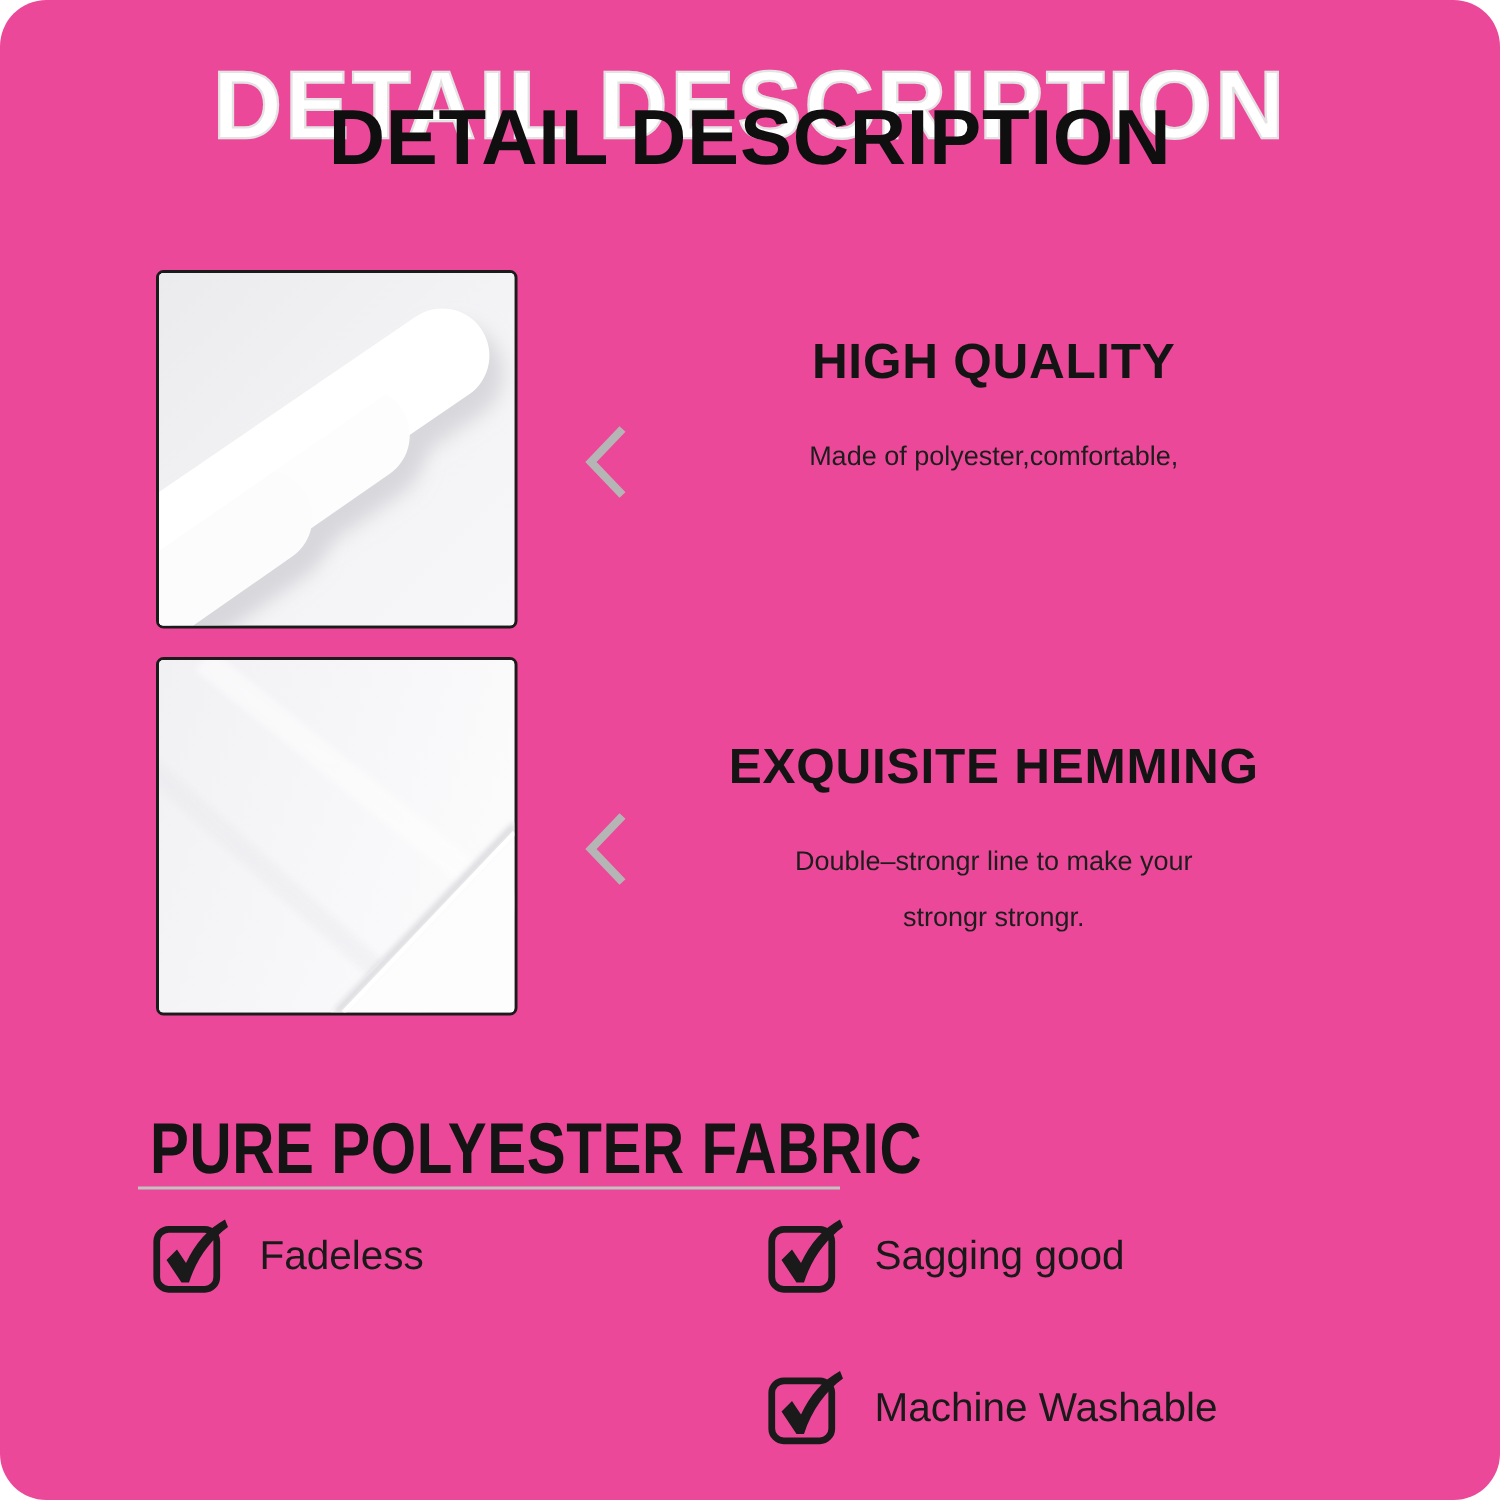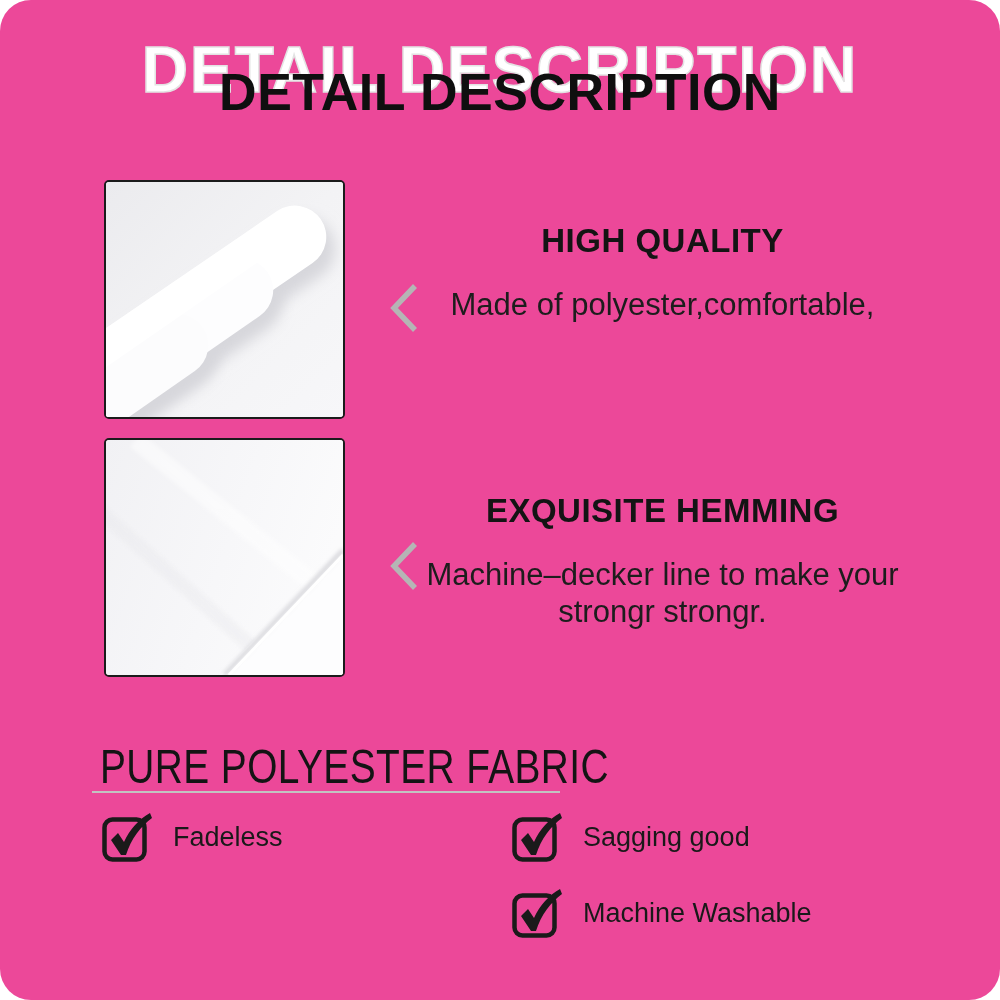--- a/index.html
+++ b/index.html
@@ -77,32 +77,32 @@
   .feature.second { top: 492px; text-align: center; }
   .feature h2 {
     font-size: 33px;
     font-weight: 700;
     letter-spacing: 0.5px;
     color: #141414;
     white-space: nowrap;
   }
   .feature .body {
     margin-top: 26px;
-    font-size: 31px;
+    font-size: 18px;
     line-height: 37px;
     color: #1d1d1d;
   }
   .feature .body span { display: block; white-space: nowrap; }
 
   
   .fabric-heading {
     position: absolute;
     left: 100px; top: 739px;
     font-size: 48px;
-    font-weight: 400;
+    font-weight: 700;
     color: #141414;
     white-space: nowrap;
   }
   .fabric-heading .condense {
     display: inline-block;
     transform: scaleX(0.81);
     transform-origin: 0 50%;
     letter-spacing: 0.5px;
   }
   .heading-underline {
@@ -123,21 +123,21 @@
   .check-item .box-icon { width: 56px; height: 56px; flex: 0 0 auto; }
   .check-item .label {
     font-size: 27px;
     color: #191919;
     white-space: nowrap;
     padding-top: 4px;
   }
   .ci-1 { left: 100px; top: 806px; }
   .ci-2 { left: 100px; top: 866px; }
   .ci-3 { left: 510px; top: 806px; }
-  .ci-4 { left: 510px; top: 882px; }
+  .ci-4 { left: 510px; top: 907px; }
 </style>
 </head>
 <body>
 
 <div class="page">
 
   <div class="ghost-title">DETAIL DESCRIPTION</div>
   <h1 class="main-title">DETAIL DESCRIPTION</h1>
 
   <div class="photo-frame first">
@@ -200,21 +200,21 @@
   <div class="feature first">
     <h2>HIGH QUALITY</h2>
     <div class="body">
       <span>Made of polyester,comfortable,</span>
     </div>
   </div>
 
   <div class="feature second">
     <h2>EXQUISITE HEMMING</h2>
     <div class="body">
-      <span>Machine–decker line to make your</span>
+      <span>Double–strongr line to make your</span>
       <span>strongr strongr.</span>
     </div>
   </div>
 
   <div class="fabric-heading">
     <span class="condense">PURE POLYESTER FABRIC</span>
   </div>
   <div class="heading-underline"></div>
 
   <div class="check-item ci-1">

